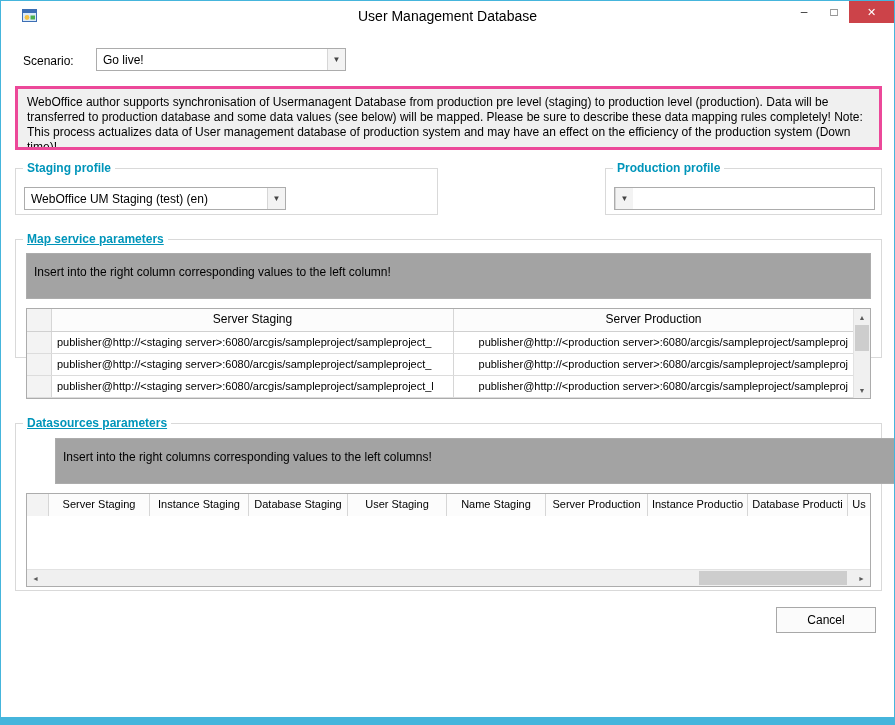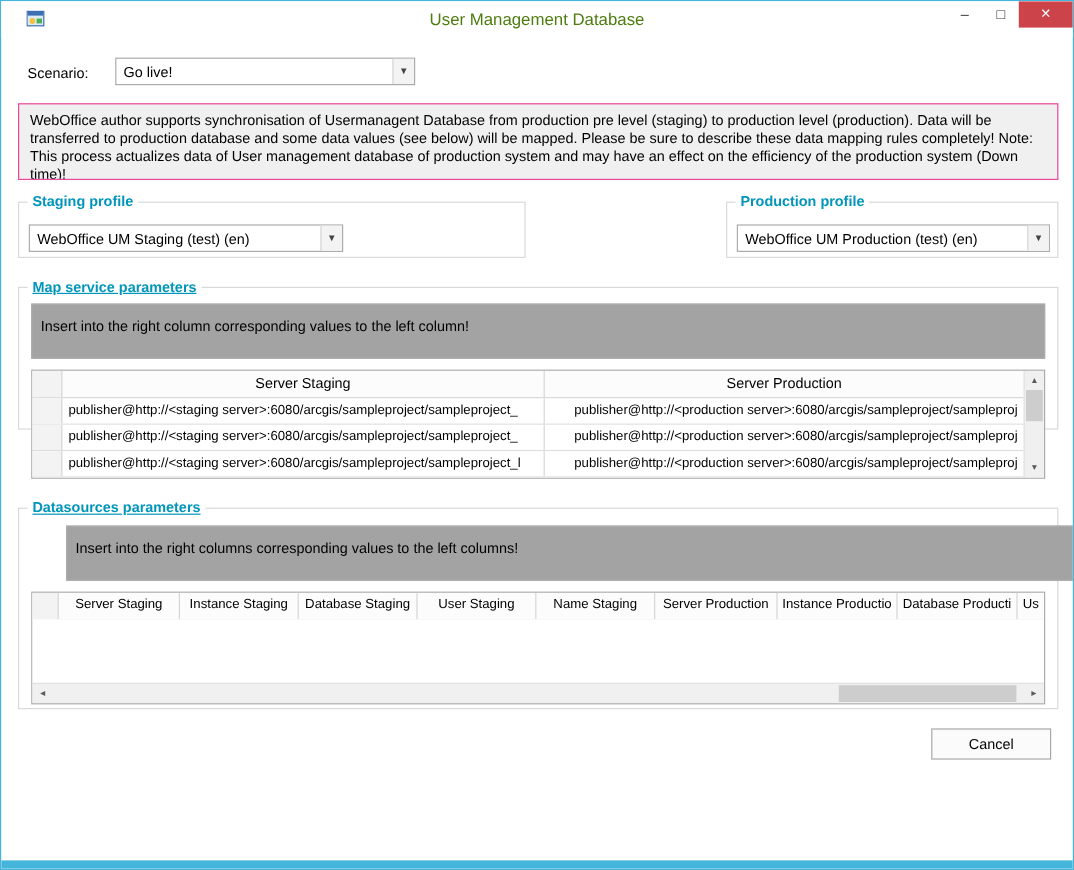--- a/index.html
+++ b/index.html
@@ -4,41 +4,41 @@
 <style>
   html,body { margin:0; padding:0; background:#e8e8e8; font-family:"Liberation Sans", sans-serif; }
   .window { position:relative; width:895px; height:725px; background:#fff;
             border:1px solid #45b5dc; box-sizing:border-box; overflow:hidden;
             color:#000; }
   .bottom-strip { position:absolute; left:0; right:0; bottom:0; height:7px; background:#45b5dc; }
 
   
   .titlebar { position:absolute; top:0; left:0; right:0; height:30px; background:#fff; }
   .title { position:absolute; left:0; right:0; top:0; line-height:30px; text-align:center;
-           font-size:14px; color:#4d7c0f; }
+           font-size:14px; color:#000000; }
   .app-icon { position:absolute; left:21px; top:7px; width:16px; height:16px; }
   .win-controls { position:absolute; right:0; top:0; display:flex; height:22px; z-index:5; }
   .win-btn { width:30px; height:22px; display:flex; align-items:center; justify-content:center;
              color:#333; font-size:12px; }
   .win-btn .glyph { line-height:1; }
   .win-btn.close { width:45px; background:#cc4349; color:#fff; font-size:11px; }
 
   
   .scenario-label { position:absolute; left:22px; top:53px; font-size:12px; }
   .combo { position:absolute; height:23px; border:1px solid #acacac; background:#fff;
            box-sizing:border-box; display:flex; align-items:center; font-size:12px;justify-content:space-between; }
   .combo-text { flex:1; min-width:0; padding:0 6px; white-space:nowrap; overflow:hidden; }
   .combo-arrow { width:17px; align-self:stretch; display:flex; align-items:center;
                  justify-content:center; font-size:8px; color:#444; background:#f3f3f3;
                  border-left:1px solid #d6d6d6; }
   .scenario-combo { left:95px; top:47px; width:250px; }
 
   
   .desc-panel { position:absolute; left:14px; top:85px; width:867px; height:64px;
-                background:#f0f0f0; border:1px solid #ec4899; box-sizing:border-box;
+                background:#f0f0f0; border:3px solid #ec4899; box-sizing:border-box;
                 padding:6px 9px; font-size:12px; line-height:15px; overflow:hidden; }
 
   
   .groupbox { position:absolute; border:1px solid #d9d9d9; box-sizing:border-box; }
   .gb-title { position:absolute; top:-8px; left:7px; background:#fff; padding:0 4px;
               font-size:12px; font-weight:bold; color:#0095ba; white-space:nowrap; }
   .gb-title.u { text-decoration:underline; }
   .gb-staging { left:14px; top:167px; width:423px; height:47px; }
   .gb-production { left:604px; top:167px; width:277px; height:47px; }
   .gb-map { left:14px; top:238px; width:867px; height:119px; }
@@ -137,21 +137,20 @@
     <span class="gb-title">Staging profile</span>
     <div class="combo profile-combo" style="position:absolute;">
       <span class="combo-text">WebOffice UM Staging (test) (en)</span>
       <span class="combo-arrow">▼</span>
     </div>
   </div>
 
   <div class="groupbox gb-production">
     <span class="gb-title">Production profile</span>
     <div class="combo profile-combo right" style="position:absolute;">
-      <span class="combo-text">WebOffice UM Production (test) (en)</span>
       <span class="combo-arrow">▼</span>
     </div>
   </div>
 
   <div class="groupbox gb-map">
     <span class="gb-title u">Map service parameters</span>
     <div class="note-box note-map">Insert into the right column corresponding values to the left column!</div>
 
     <div class="map-table">
       <div class="mt-content">

